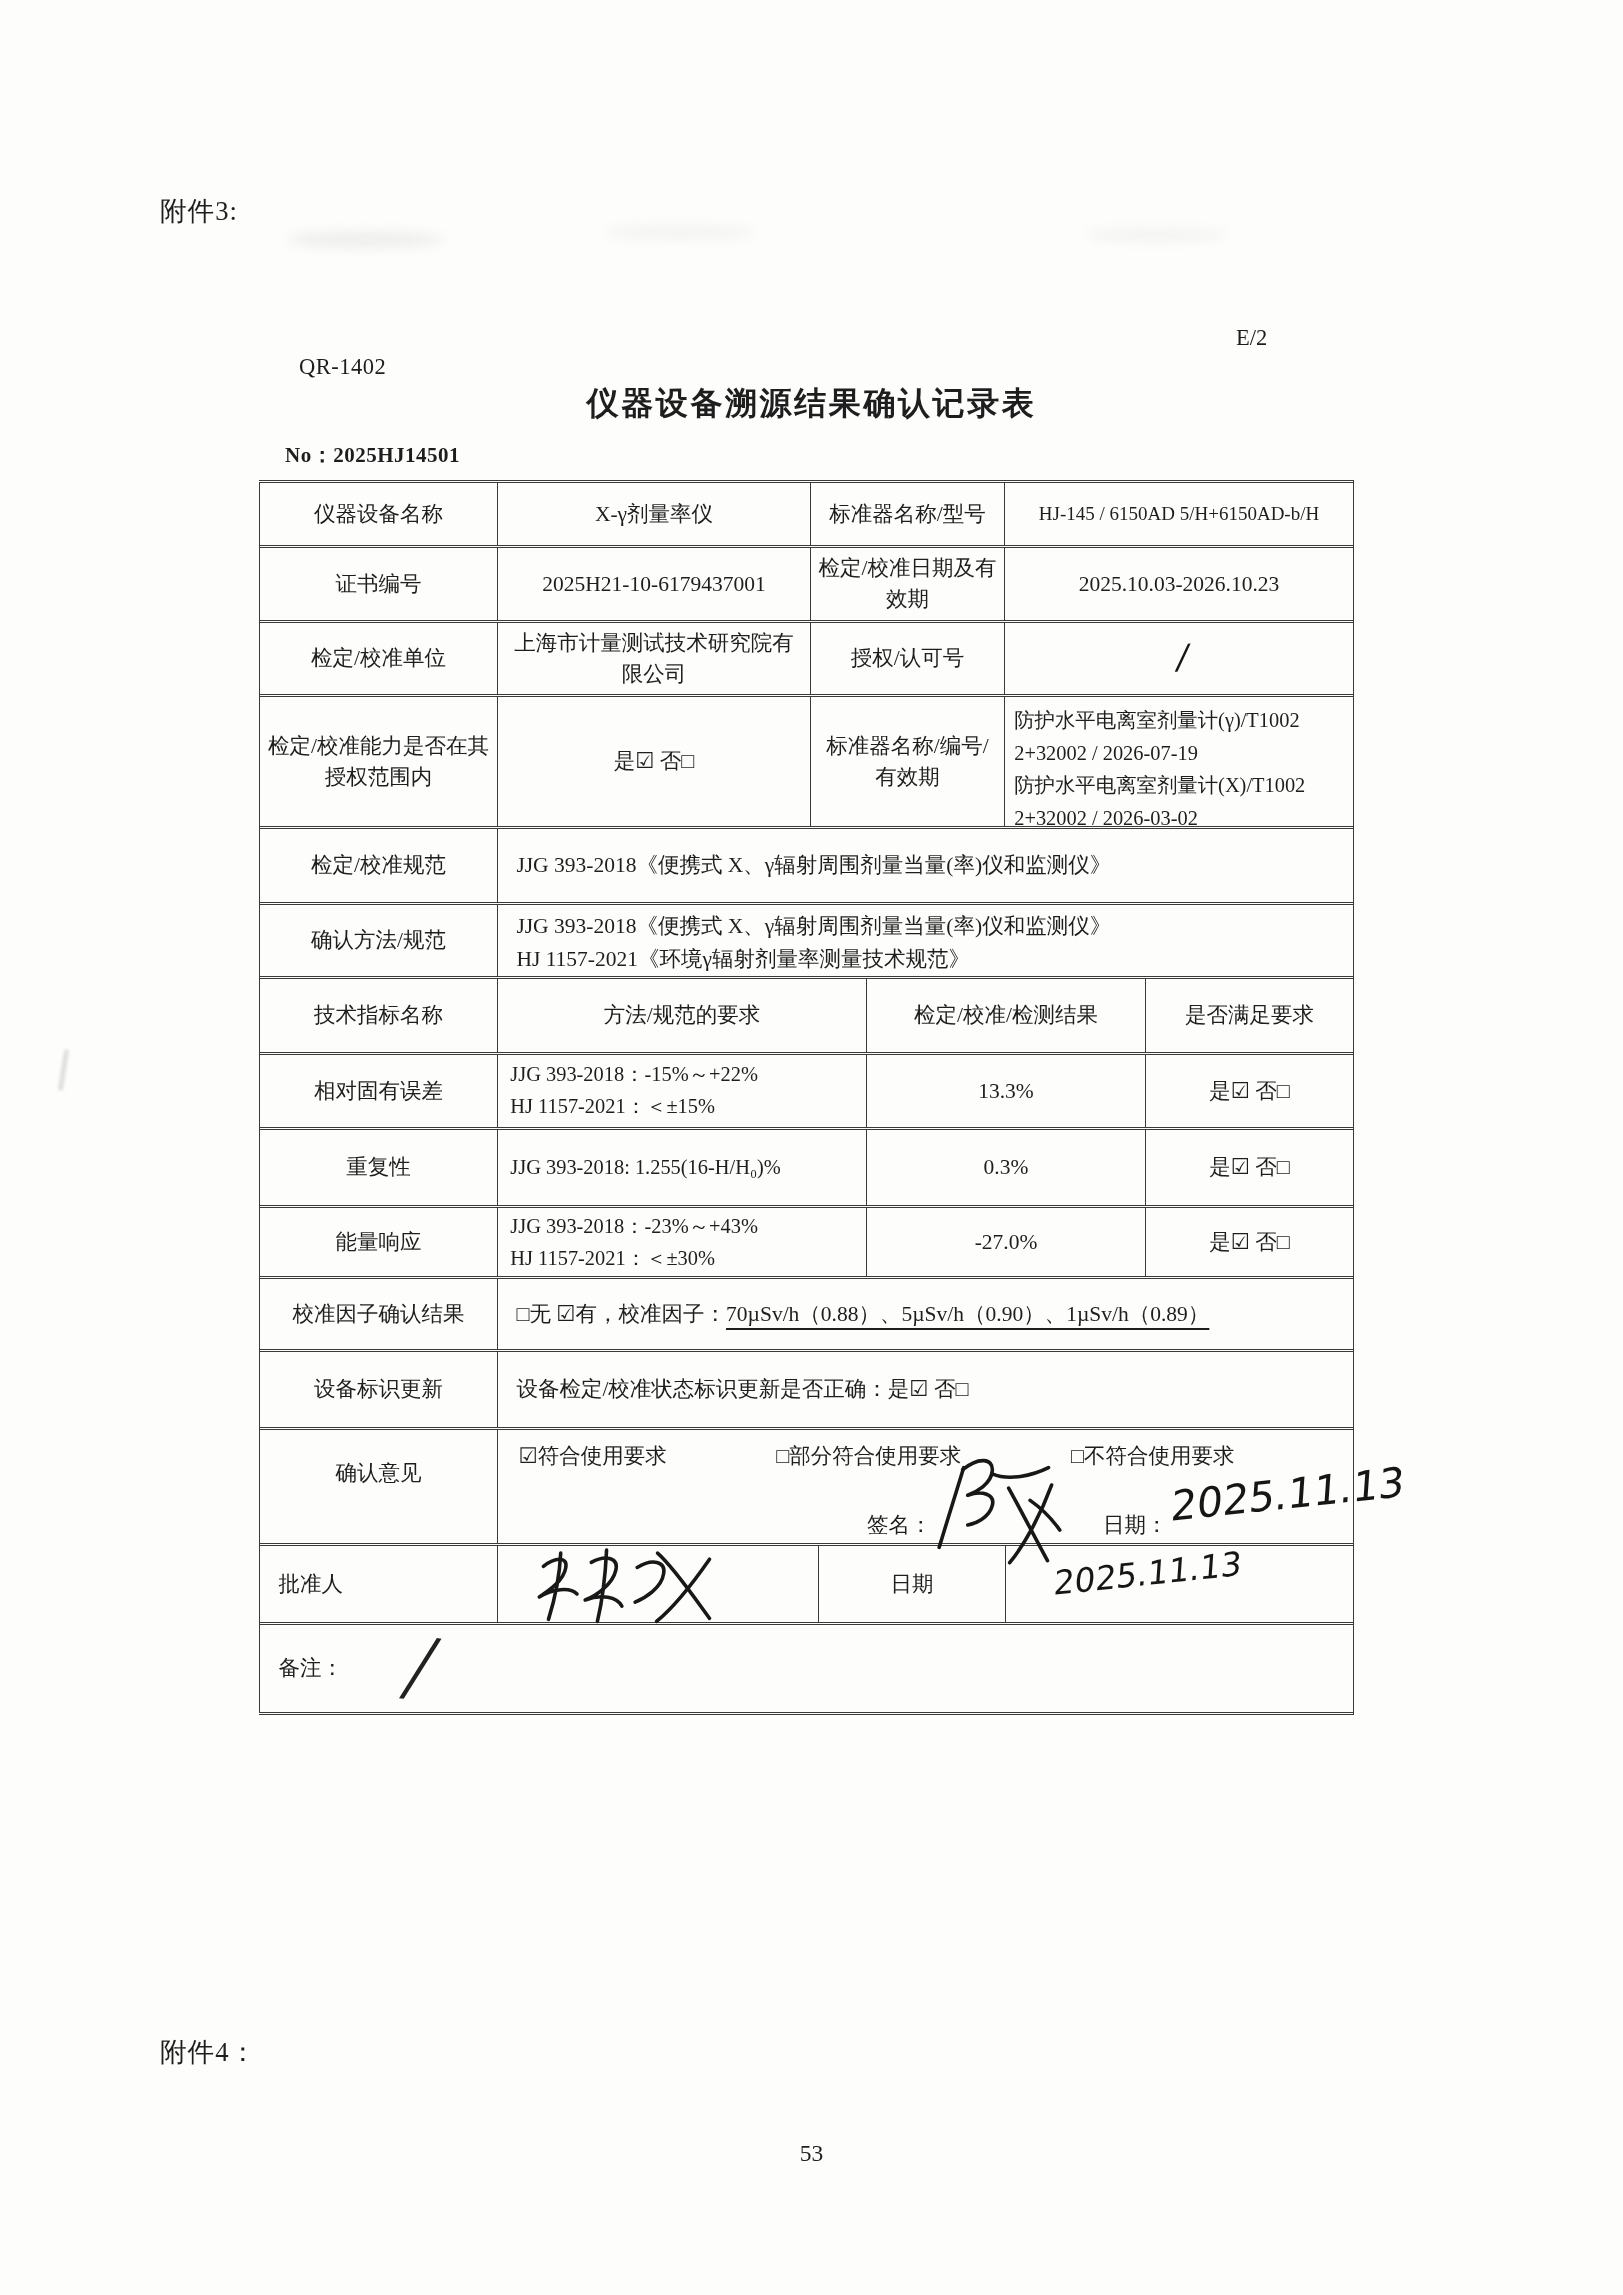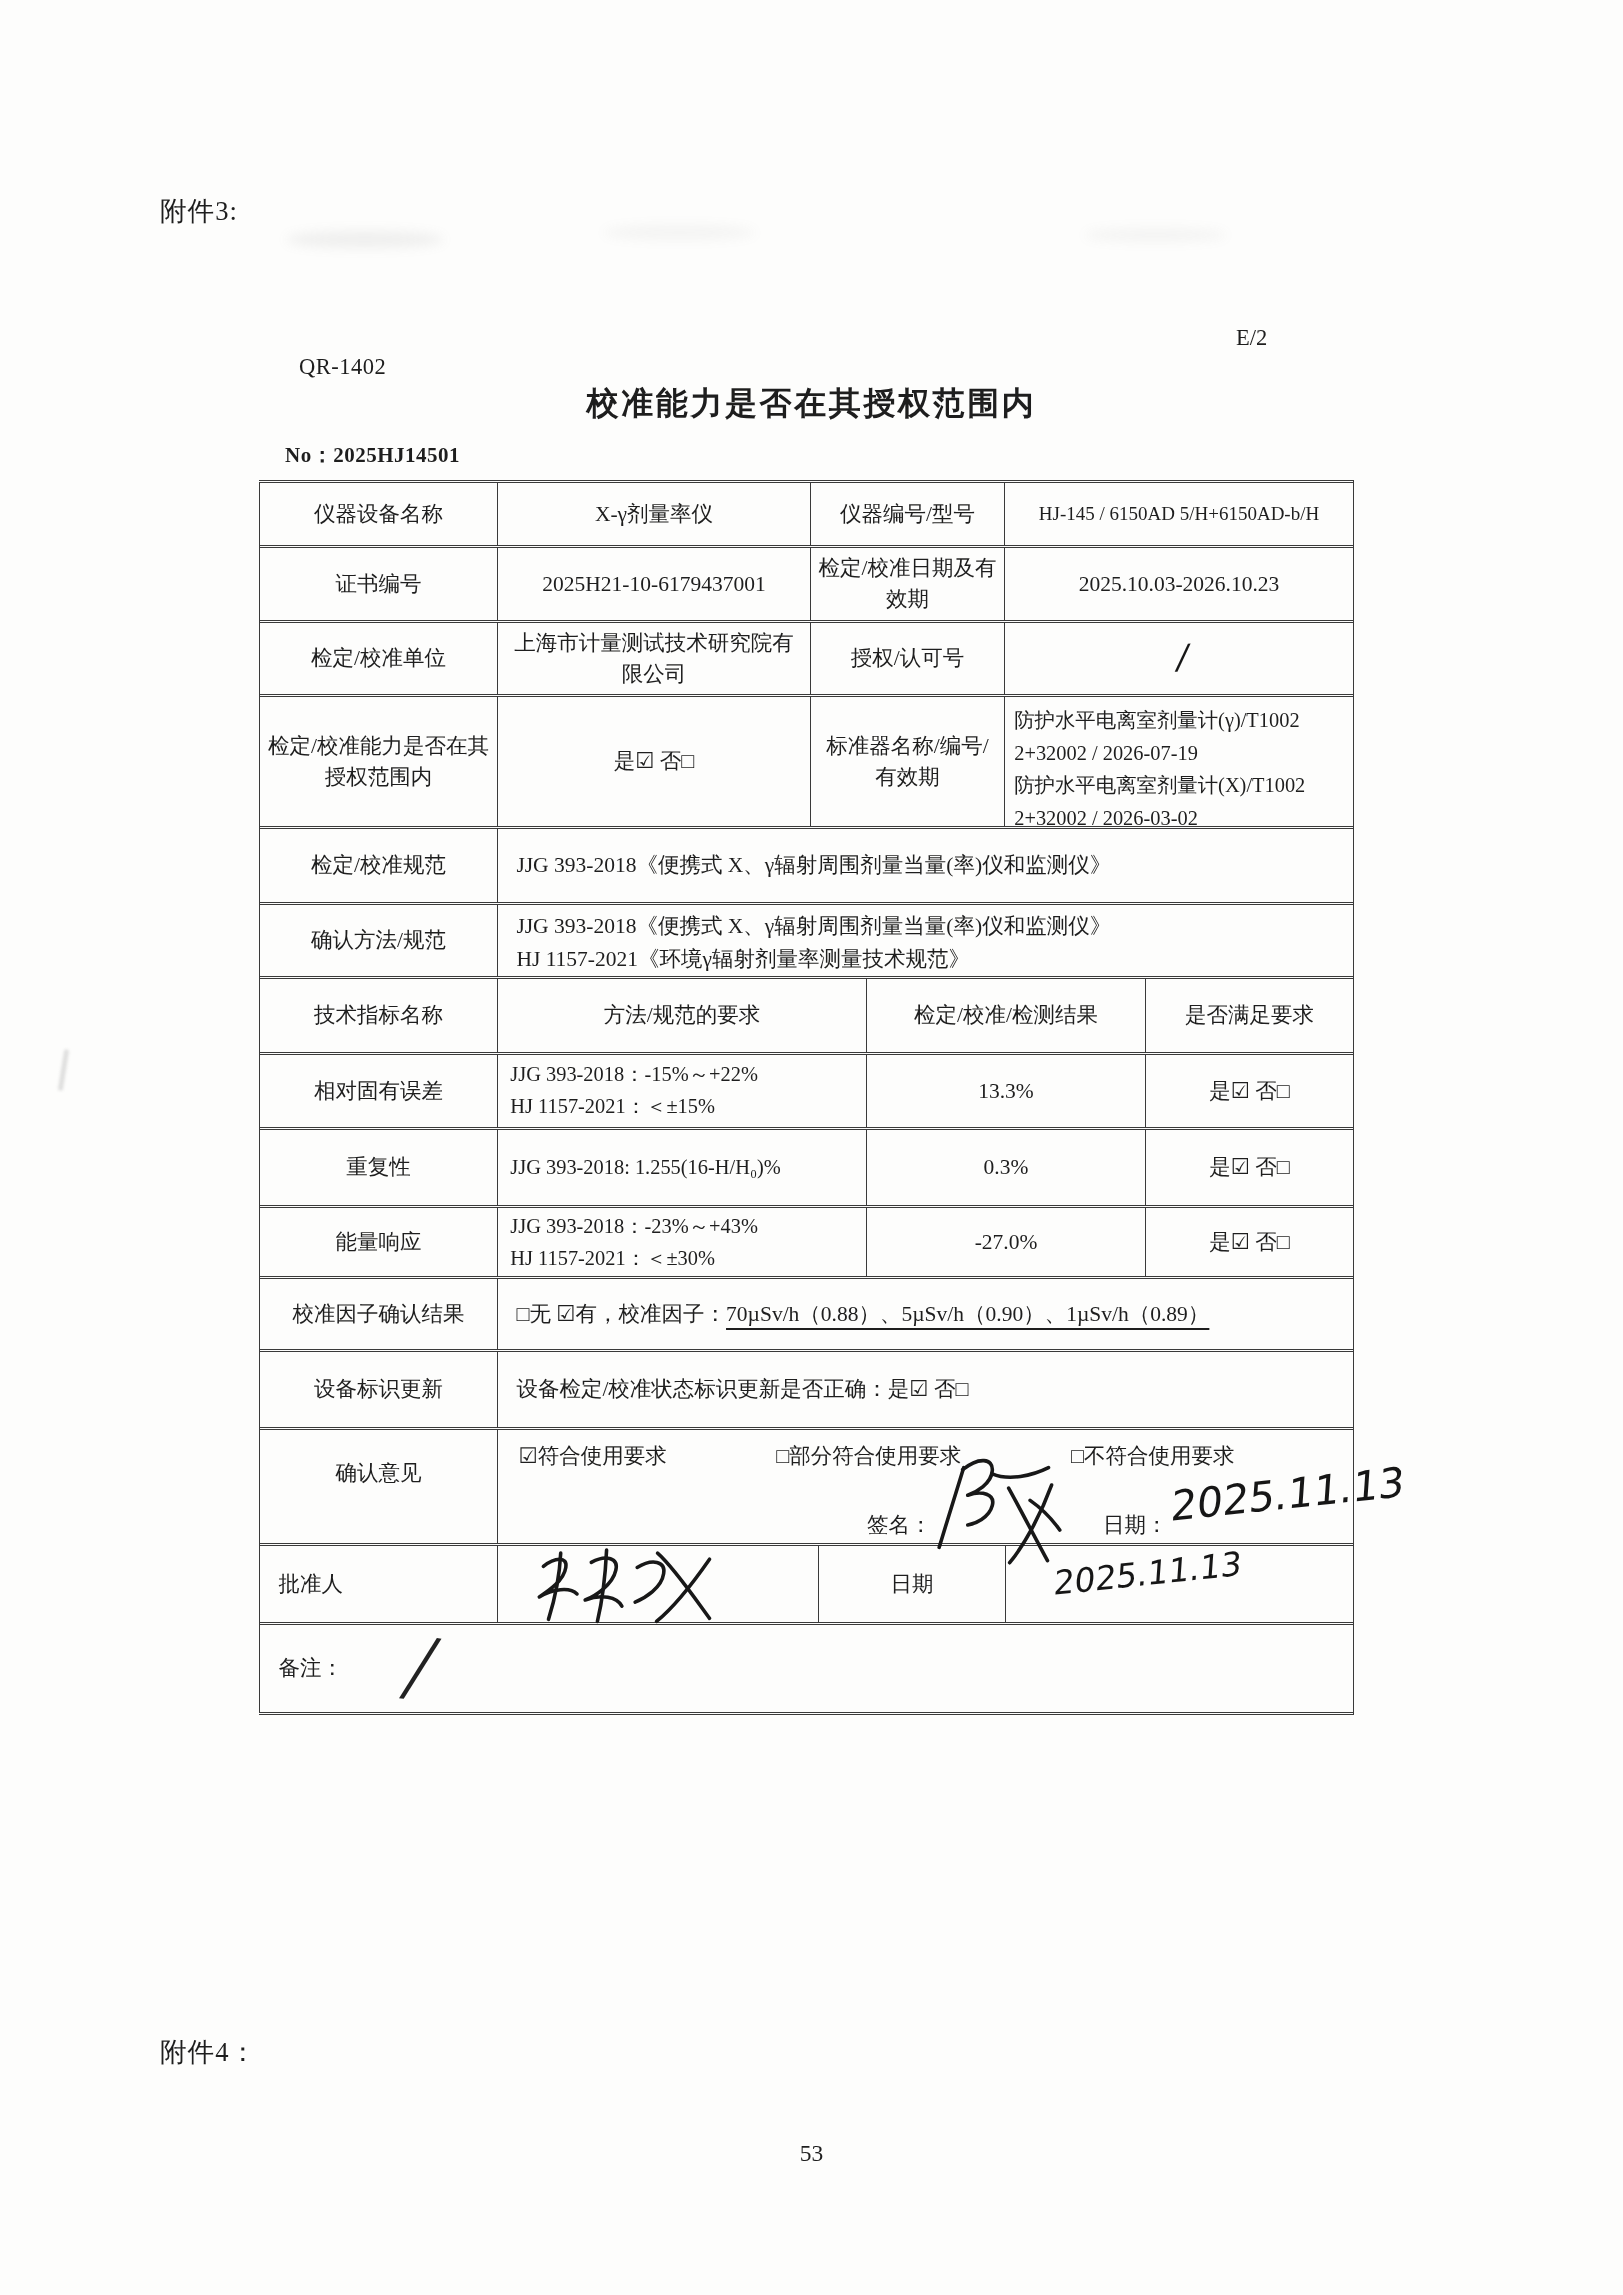--- a/index.html
+++ b/index.html
@@ -72,29 +72,29 @@
 <div class="page">
 
   <div class="smudge" style="left:286px;top:231px;width:158px;height:17.4px;opacity:.12"></div>
   <div class="smudge" style="left:603px;top:225px;width:153px;height:15.3px;opacity:.08"></div>
   <div class="smudge" style="left:1084px;top:228px;width:143px;height:14.3px;opacity:.08"></div>
   <div class="margin-mark" style="left:61px;top:1049px;width:5.1px;height:42px;"></div>
 
   <div class="abs attach" style="left:160px;top:193px;">附件3:</div>
   <div class="abs formcode" style="left:299px;top:354px;">QR-1402</div>
   <div class="abs doccode" style="left:1236px;top:325px;">E/2</div>
-  <div class="abs doc-title">校准能力是否在其授权范围内</div>
+  <div class="abs doc-title">仪器设备溯源结果确认记录表</div>
   <div class="abs recno" style="left:285px;top:441px;">No：2025HJ14501</div>
 
   <div class="tbl">
 
     <div class="row" style="height:65px">
       <div class="c" style="width:238px">仪器设备名称</div>
       <div class="c" style="width:313px">X-γ剂量率仪</div>
-      <div class="c" style="width:194px">仪器编号/型号</div>
+      <div class="c" style="width:194px">标准器名称/型号</div>
       <div class="c small" style="width:348px">HJ-145 / 6150AD 5/H+6150AD-b/H</div>
     </div>
 
     <div class="row" style="height:75px">
       <div class="c" style="width:238px">证书编号</div>
       <div class="c" style="width:313px">2025H21-10-6179437001</div>
       <div class="c" style="width:194px">检定/校准日期及有效期</div>
       <div class="c" style="width:348px">2025.10.03-2026.10.23</div>
     </div>
 

